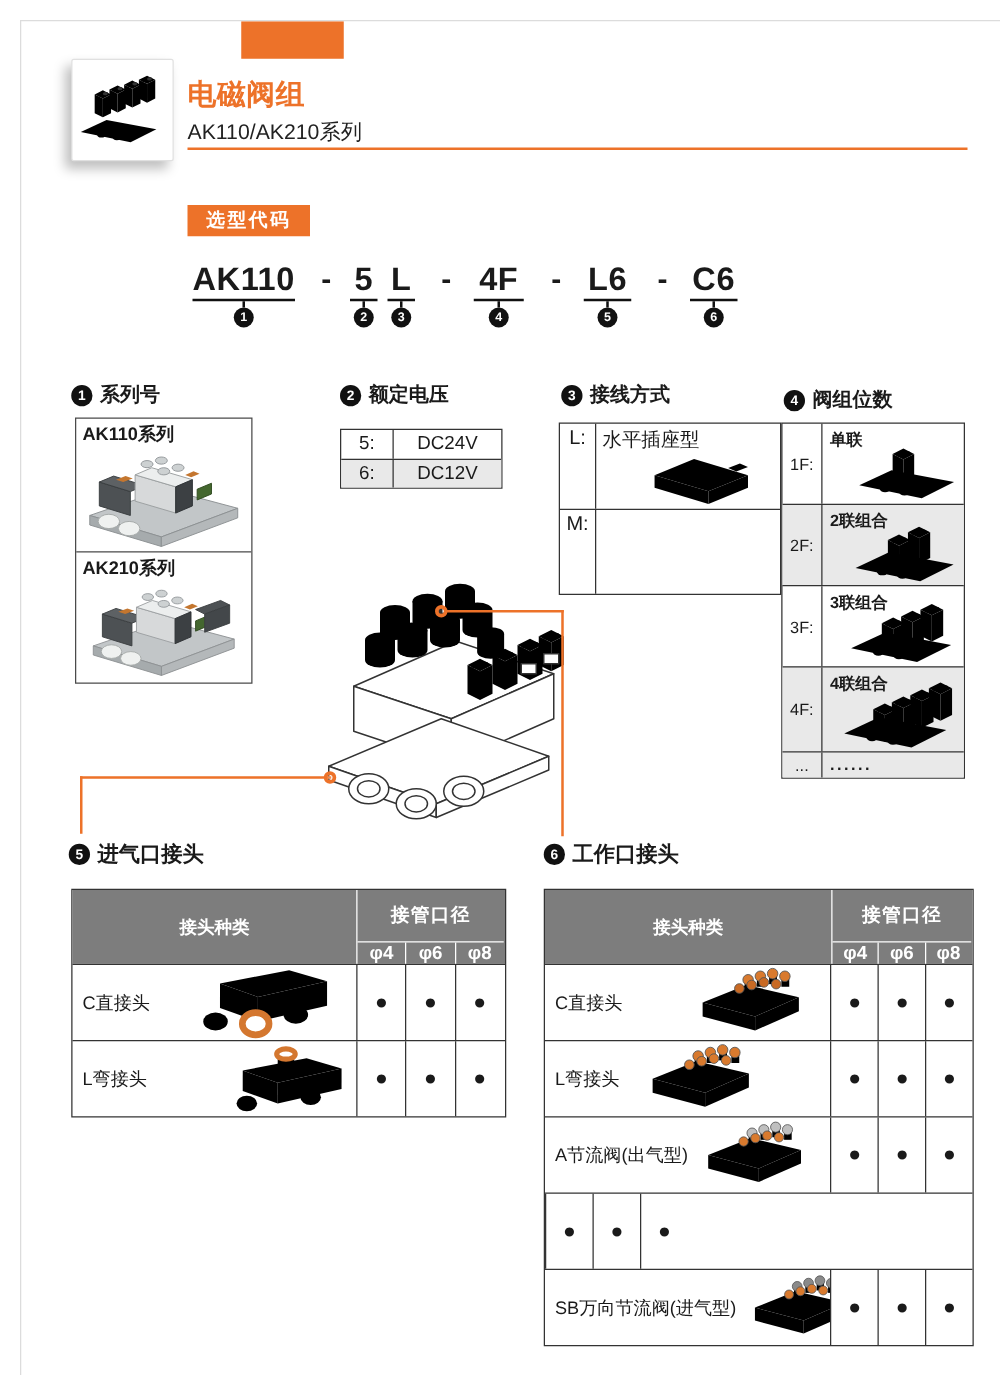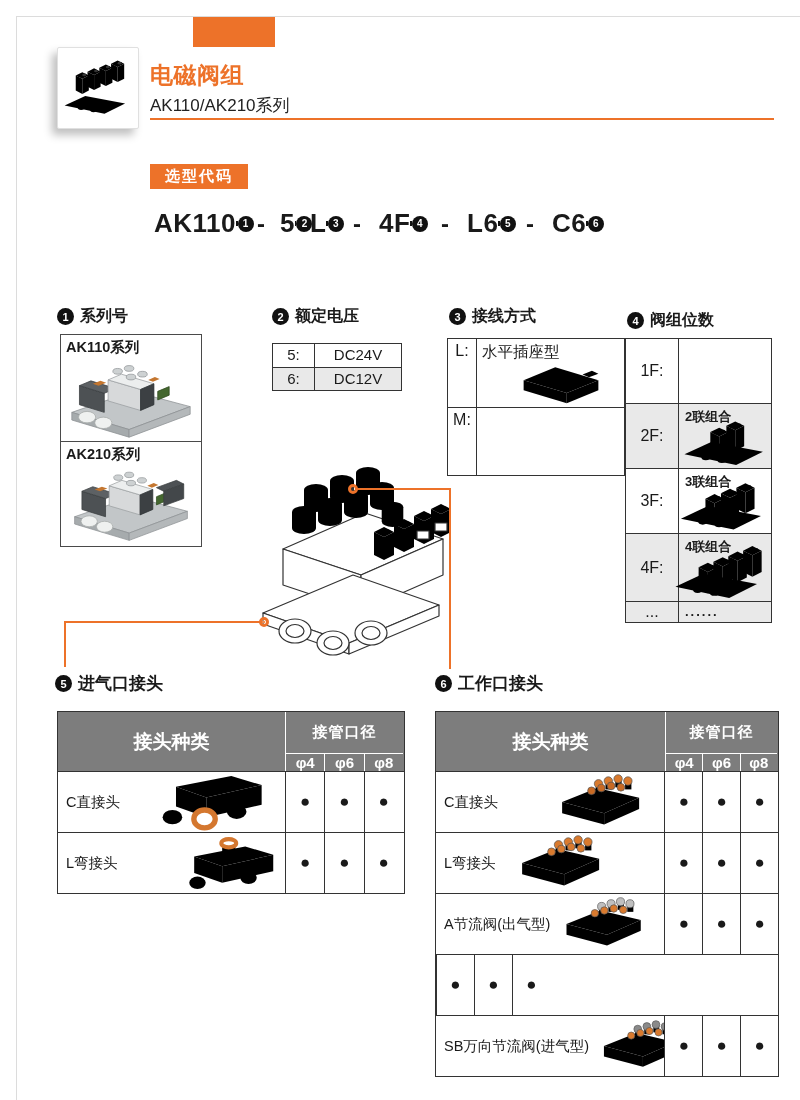--- a/index.html
+++ b/index.html
@@ -19,21 +19,21 @@
   .hd-sub   { left:133px; top:77px; font-size:17px; color:#222; }
   .hd-rule  { left:133px; top:101px; width:624px; height:2px; background:var(--accent); }
 
   
   .badge { left:133px; top:147px; width:98px; height:25px; background:var(--accent);
            color:#fff; font-weight:bold; font-size:15px; letter-spacing:2px;
            display:flex; align-items:center; justify-content:center; }
 
   
   .code { left:0; top:193px; width:798px; height:58px; }
-  .cseg { position:absolute; display:flex; flex-direction:row; align-items:center; }
+  .cseg { position:absolute; display:flex; flex-direction:column; align-items:center; }
   .ctext { font-size:26px; font-weight:bold; line-height:27px; letter-spacing:.5px; white-space:nowrap; }
   .cline { align-self:stretch; height:0; border-bottom:2.5px solid #111; margin-top:2px; }
   .ctick { width:1.5px; height:5px; background:#111; }
   .cdash { position:absolute; top:0; font-size:24px; font-weight:bold; }
   .num { display:inline-flex; width:17px; height:17px; border-radius:50%; background:#111;
          color:#fff; font-size:11px; font-weight:bold; align-items:center; justify-content:center;
          flex:0 0 auto; }
   .code .num { width:16px; height:16px; font-size:10px; }
 
   
@@ -59,40 +59,40 @@
   .wrow { display:flex; height:68px; }
   .wrow + .wrow { border-top:1px solid #333; }
   .wc1 { width:29px; border-right:1px solid #333; font-size:16px; text-align:center; padding-top:3px; }
   .wc2 { flex:1; position:relative; font-size:15.5px; padding:3px 0 0 5px; }
   .wimg { position:absolute; right:2px; bottom:1px; }
 
   
   .stable { left:608px; top:321px; width:147px; border:1px solid #333; }
   .srow { display:flex; }
   .srow + .srow { border-top:1px solid #333; }
-  .sc1 { width:53px; border-right:1px solid #333; display:flex; align-items:center;
-         justify-content:center; font-size:16px; }
+  .sc1 { width:32px; border-right:1px solid #333; display:flex; align-items:center;
+         justify-content:center; font-size:13px; }
   .sc2 { flex:1; position:relative; font-size:13px; font-weight:bold; padding:4px 0 0 6px; }
   .simg { position:absolute; right:1px; bottom:1px; }
   .srow.alt { background:var(--rowalt); }
   .srow.dots-row .sc2 { font-weight:bold; letter-spacing:2px; padding-top:2px; }
 
   .note { left:594px; top:610px; display:flex; gap:3px; align-items:flex-start; }
   .note-text { font-size:9.5px; line-height:11.5px; color:#111; }
   .note-l2 { padding-left:12px; }
 
   
   .cl { background:var(--accent); }
   .cdot { width:10px; height:10px; border:3px solid var(--accent); border-radius:50%;
           background:rgba(255,255,255,.2); }
 
   
   .ptable { border:1.5px solid #333; background:#fff; }
   .phead { display:flex; height:59px; background:var(--thead); color:#fff; font-weight:bold; }
-  .ph-type { display:flex; align-items:center; justify-content:center; font-size:19px; }
+  .ph-type { display:flex; align-items:center; justify-content:center; font-size:14px; }
   .ph-dia { border-left:1.5px solid #fff; display:flex; flex-direction:column; }
   .ph-dia-top { height:48px; border-bottom:1.5px solid #fff; display:flex; align-items:center;
                 justify-content:center; font-size:15px; letter-spacing:1px; }
   .ph-cols { flex:1; display:flex; }
   .ph-cols span { flex:1; display:flex; align-items:center; justify-content:center; font-size:15px; }
   .ph-cols span + span { border-left:1.5px solid #fff; }
   .prow { display:flex; border-top:1px solid #333; height:61px; }
   .p-label { display:flex; align-items:center; justify-content:space-between;
              padding:0 4px 0 8px; font-size:14.5px; overflow:hidden; }
   .p-dot { border-left:1px solid #333; display:flex; align-items:center; justify-content:center;
@@ -326,20 +326,27 @@
     </div>
   </div>
 
   <div class="sec-h" style="left:610px; top:293px;">
     <span class="num">4</span>
     <span>阀组位数</span>
   </div>
   <div class="abs stable">
     <div class="srow" style="height:64px;">
       <span class="sc1">1F:</span>
+      <span class="sc2">
+        <span>单联</span>
+        <svg class="simg la" width="98" height="50" viewBox="0 0 110 58">
+          <use href="#sym-station" transform="translate(44,6)"></use>
+          <use href="#sym-mbase" transform="translate(16,26)"></use>
+        </svg>
+      </span>
     </div>
     <div class="srow alt" style="height:65px;">
       <span class="sc1">2F:</span>
       <span class="sc2">
         <span>2联组合</span>
         <svg class="simg la" width="98" height="52" viewBox="0 0 110 58">
           <use href="#sym-station" transform="translate(40,12)"></use>
           <use href="#sym-station" transform="translate(58,5)"></use>
           <use href="#sym-mbase" transform="translate(14,28)"></use>
         </svg>

